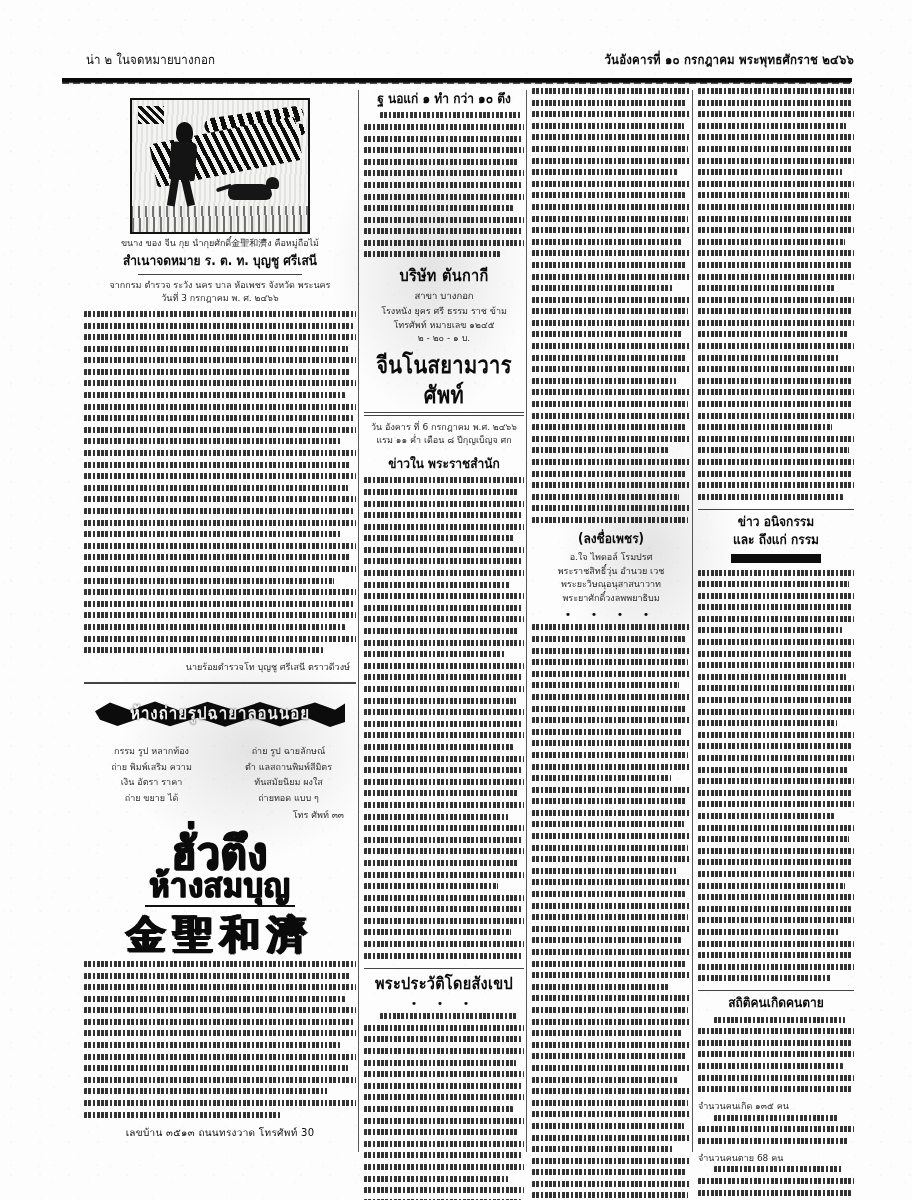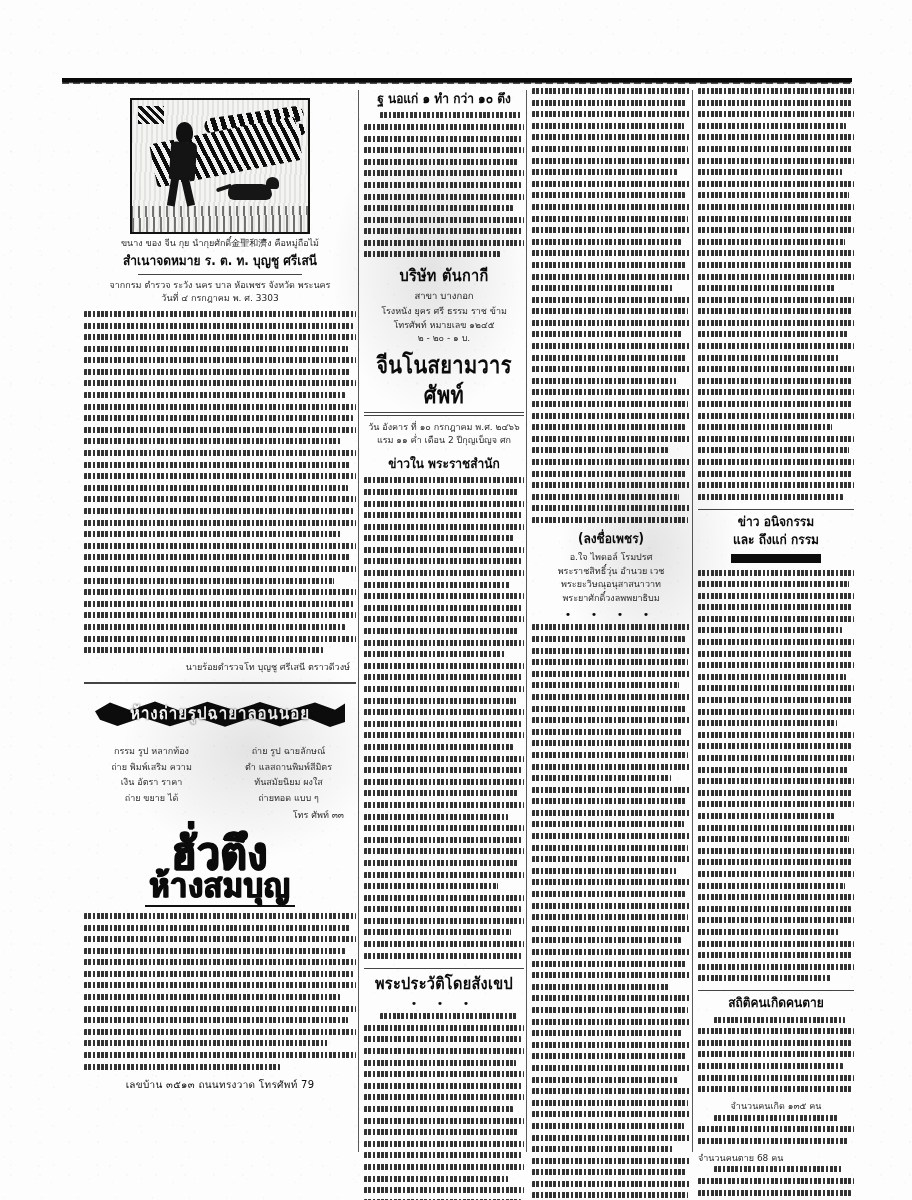--- a/index.html
+++ b/index.html
@@ -190,20 +190,24 @@
 
   
   .smudge{position:absolute;pointer-events:none;border-radius:50%;
     background:radial-gradient(ellipse at center, rgba(0,0,0,.10) 0%, rgba(0,0,0,0) 70%);}
 </style>
 </head>
 <body>
 
 <div class="page">
 
+  <div class="folio">
+    <div class="folio-left th">น่า ๒  ในจดหมายบางกอก</div>
+    <div class="folio-right th">วันอังคารที่ ๑๐ กรกฎาคม พระพุทธศักราช ๒๔๖๖</div>
+  </div>
   <div class="rule-heavy"></div>
 
   <div class="cols">
 
     <div class="vrule v1"></div>
     <div class="vrule v2"></div>
     <div class="vrule v3"></div>
 
     <div class="col c1">
 
@@ -218,21 +222,21 @@
         <div class="man-leg1"></div>
         <div class="man-leg2"></div>
         <div class="dog"></div>
         <div class="ground"></div>
       </div>
 
       <div class="cap th">ขนาง ของ จีน กุย นำกุยศักดิ์金聖和濟ิง คือหมู่ถือไม้</div>
       <div class="hd-sm th">สำเนาจดหมาย ร. ต. ท. บุญชู ศรีเสนี</div>
       <div class="hr short"></div>
       <div class="cap th">จากกรม ตำรวจ ระวัง นคร บาล หัอเพชร  จังหวัด พระนคร</div>
-      <div class="cap th">วันที่ ๔ กรกฎาคม พ. ศ. 3303</div>
+      <div class="cap th">วันที่ 3 กรกฎาคม พ. ศ. ๒๔๖๖</div>
 
       <div class="blk" style="margin-top:6px">
         <span class="tx" style="width:100%"></span>
         <span class="tx" style="width:99%"></span>
         <span class="tx" style="width:100%"></span>
         <span class="tx" style="width:97%"></span>
         <span class="tx" style="width:100%"></span>
         <span class="tx" style="width:98%"></span>
         <span class="tx" style="width:100%"></span>
         <span class="tx" style="width:96%"></span>
@@ -281,40 +285,41 @@
           <div class="ln th">ทันสมัยนิยม ผงใส</div>
           <div class="ln th">ถ่ายทอด แบบ ๆ</div>
         </div>
       </div>
       <div class="cap th" style="text-align:right;margin-right:12px">โทร ศัพท์ ๓๓</div>
 
       <div class="bigad">
         <div class="thai-disp th">ฮั่วตึง</div>
         <div class="thai-disp2 th">ห้างสมบุญ</div>
         <div class="adrule"></div>
+        <div class="cn">金聖和濟</div>
       </div>
 
       <div class="blk" style="margin-top:6px">
         <span class="tx" style="width:100%"></span>
         <span class="tx" style="width:98%"></span>
         <span class="tx" style="width:100%"></span>
         <span class="tx" style="width:96%"></span>
         <span class="tx" style="width:100%"></span>
         <span class="tx" style="width:99%"></span>
         <span class="tx" style="width:100%"></span>
         <span class="tx" style="width:94%"></span>
         <span class="tx" style="width:100%"></span>
         <span class="tx" style="width:97%"></span>
         <span class="tx" style="width:100%"></span>
         <span class="tx" style="width:90%"></span>
         <span class="tx" style="width:100%"></span>
         <span class="tx" style="width:72%"></span>
       </div>
 
-      <div class="addr th">เลขบ้าน ๓๕๑๓  ถนนทรงวาด  โทรศัพท์ 79</div>
+      <div class="addr th">เลขบ้าน ๓๕๑๓  ถนนทรงวาด  โทรศัพท์ 30</div>
     </div>
 
     <div class="col c2">
 
       <div class="hd-sm th">ฐ นอแก่ ๑ ทำ กว่า ๑๐ ตึง</div>
       <div class="blk">
         <span class="tx indent" style="width:88%"></span>
         <span class="tx" style="width:100%"></span>
         <span class="tx" style="width:99%"></span>
         <span class="tx" style="width:100%"></span>
@@ -330,22 +335,22 @@
       </div>
 
       <div class="hd-mid th">บริษัท ตันกากี</div>
       <div class="sub th">สาขา บางกอก</div>
       <div class="cap th">โรงหนัง ยุคร ศรี ธรรม ราช ข้าม</div>
       <div class="cap th">โทรศัพท์ หมายเลข ๑๒๔๕</div>
       <div class="cap th">๒ - ๒๐ - ๑ บ.</div>
 
       <div class="hd-big th" style="margin-top:10px">จีนโนสยามวารศัพท์</div>
       <div class="hr dbl"></div>
-      <div class="cap th">วัน อังคาร ที่ ๑๐ กรกฎาคม พ.ศ. ๒๔๖๖</div>
-      <div class="cap th">แรม ๑๑ ค่ำ เดือน 2 ปีกุญเบ็ญจ ศก</div>
+      <div class="cap th">วัน อังคาร ที่ 6 กรกฎาคม พ.ศ. ๒๔๖๖</div>
+      <div class="cap th">แรม ๑๑ ค่ำ เดือน ๘ ปีกุญเบ็ญจ ศก</div>
 
       <div class="hd-sm th" style="margin-top:10px">ข่าวใน พระราชสำนัก</div>
       <div class="blk">
         <span class="tx" style="width:100%"></span>
         <span class="tx" style="width:97%"></span>
         <span class="tx" style="width:100%"></span>
         <span class="tx" style="width:99%"></span>
         <span class="tx" style="width:100%"></span>
         <span class="tx" style="width:94%"></span>
         <span class="tx" style="width:100%"></span>
@@ -604,21 +609,21 @@
 
       <div class="blk">
         <span class="tx indent" style="width:84%"></span>
         <span class="tx" style="width:100%"></span>
         <span class="tx" style="width:98%"></span>
         <span class="tx" style="width:100%"></span>
         <span class="tx" style="width:93%"></span>
         <span class="tx" style="width:100%"></span>
         <span class="tx" style="width:99%"></span>
       </div>
-      <div class="cap th" style="text-align:center">จำนวนคนเกิด ๑๓๕ คน</div>
+      <div class="cap th" style="text-align:left">จำนวนคนเกิด ๑๓๕ คน</div>
       <div class="blk">
         <span class="tx indent" style="width:80%"></span>
         <span class="tx" style="width:100%"></span>
         <span class="tx" style="width:96%"></span>
       </div>
       <div class="cap th" style="text-align:left">จำนวนคนตาย 68 คน</div>
       <div class="blk">
         <span class="tx indent" style="width:82%"></span>
         <span class="tx" style="width:100%"></span>
         <span class="tx" style="width:98%"></span>

